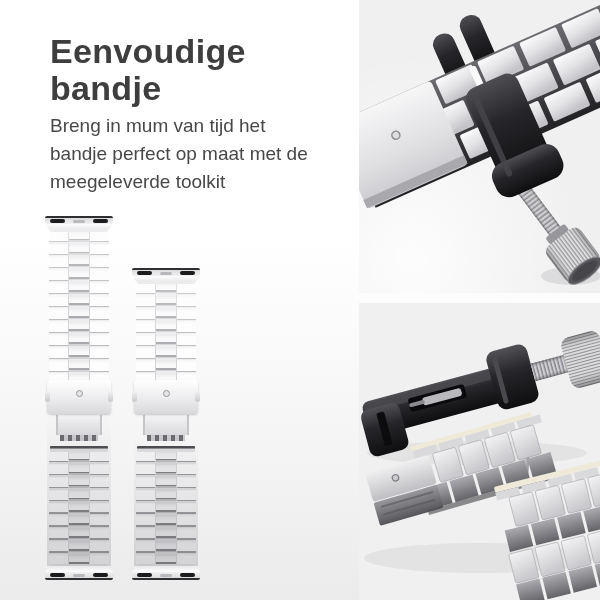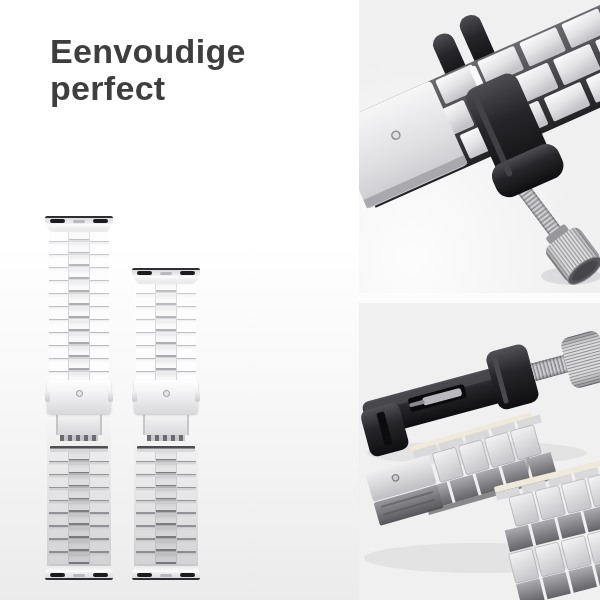--- a/index.html
+++ b/index.html
@@ -68,21 +68,22 @@
     background:linear-gradient(180deg,#4c4c50 0,#4c4c50 2px,#8e8e92 2px,#8e8e92 3px,#dcdcde 3px,#dcdcde 100%);}
   .bshade{position:absolute;left:2px;right:2px;top:14px;bottom:14px;pointer-events:none;
     background:linear-gradient(180deg,rgba(255,255,255,.28),rgba(255,255,255,0) 28%,
     rgba(255,255,255,0) 55%,rgba(122,122,128,.12) 78%,rgba(96,96,102,.22) 100%);}
 </style>
 </head>
 <body>
 
 <div class="stage">
 
-  <h1 class="title">Eenvoudige perfect</h1>
+  <h1 class="title">Eenvoudige bandje</h1>
+  <p class="intro">Breng in mum van tijd het bandje perfect op maat met de meegeleverde toolkit</p>
 
   <div class="band band-long">
     <div class="adapter adapter-top">
       <div class="abar">
         <i class="slot"></i>
           <i class="midslot"></i>
           <i class="slot"></i>
       </div>
       <div class="wedge"></div>
     </div>

